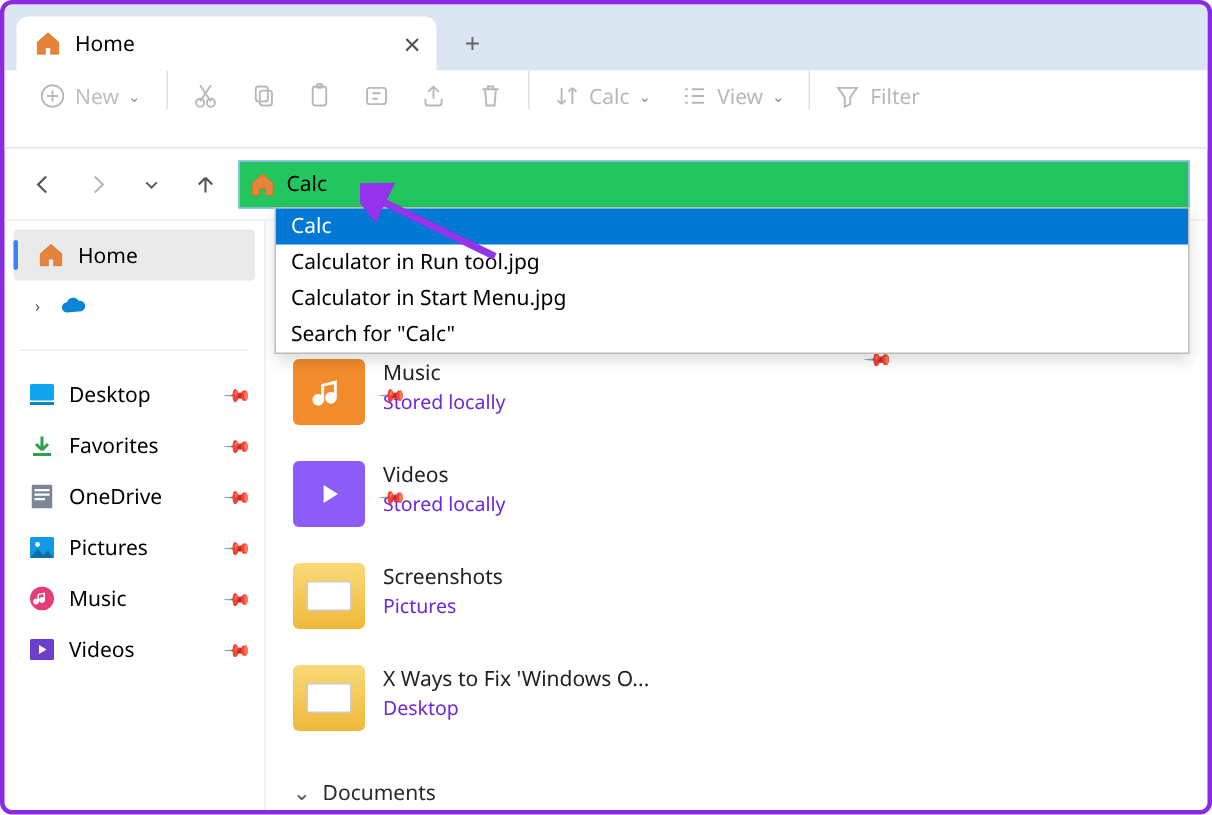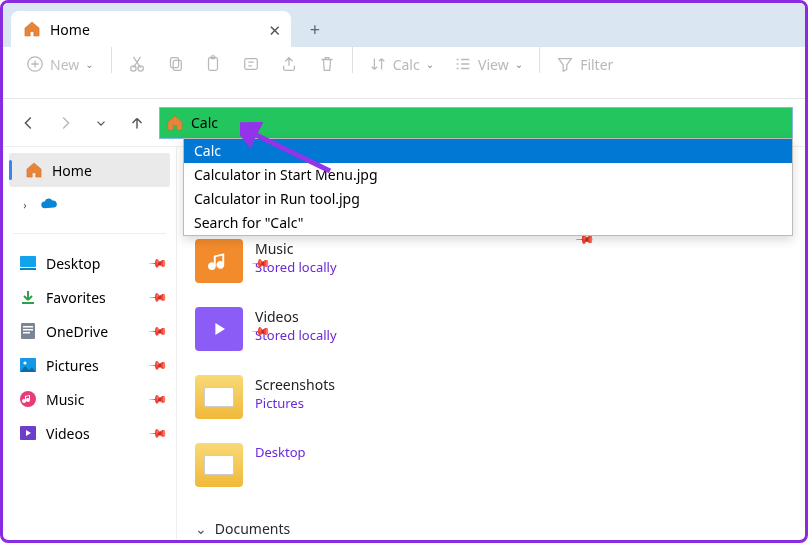--- a/index.html
+++ b/index.html
@@ -156,22 +156,22 @@
     </div>
   <div class="addrbar">
     <span class="sbicon">
       <svg class="home-icon" viewBox="0 0 20 18">
           <path d="M10 1 2 8v9h6v-5h4v5h6V8z"></path>
         </svg>
     </span>
     <input type="text" value="Calc" style="">
     <div class="dropdown">
       <div class="item sel">Calc</div>
+      <div class="item">Calculator in Run tool.jpg</div>
       <div class="item">Calculator in Start Menu.jpg</div>
-      <div class="item">Calculator in Run tool.jpg</div>
       <div class="item">Search for "Calc"</div>
     </div>
   </div>
 </div>
 
 <svg class="arrow" width="100" height="60">
   <defs>
       <marker id="ah" markerWidth="10" markerHeight="10" refX="2" refY="3" orient="auto">
         <path d="M0 0 6 3 0 6z" fill="#9333ea"></path>
       </marker>
@@ -309,20 +309,21 @@
         <div class="fi-text">
           <div class="name">Screenshots</div>
           <div class="sub">Pictures</div>
         </div>
       </div>
       <div class="folderitem">
         <div class="fi-icon" style="background:linear-gradient(#f9d978,#f0b93a)">
           <div style="width:30px;height:20px;background:#fff;border:1px solid #ccc;border-radius:2px"></div>
         </div>
         <div class="fi-text">
+          <div class="name">X Ways to Fix 'Windows O...</div>
           <div class="sub">Desktop</div>
         </div>
       </div>
     </div>
 
     <div class="favrow">
       <span style="color:#555">⌄</span>
       <span>Documents</span>
     </div>
   </div>

